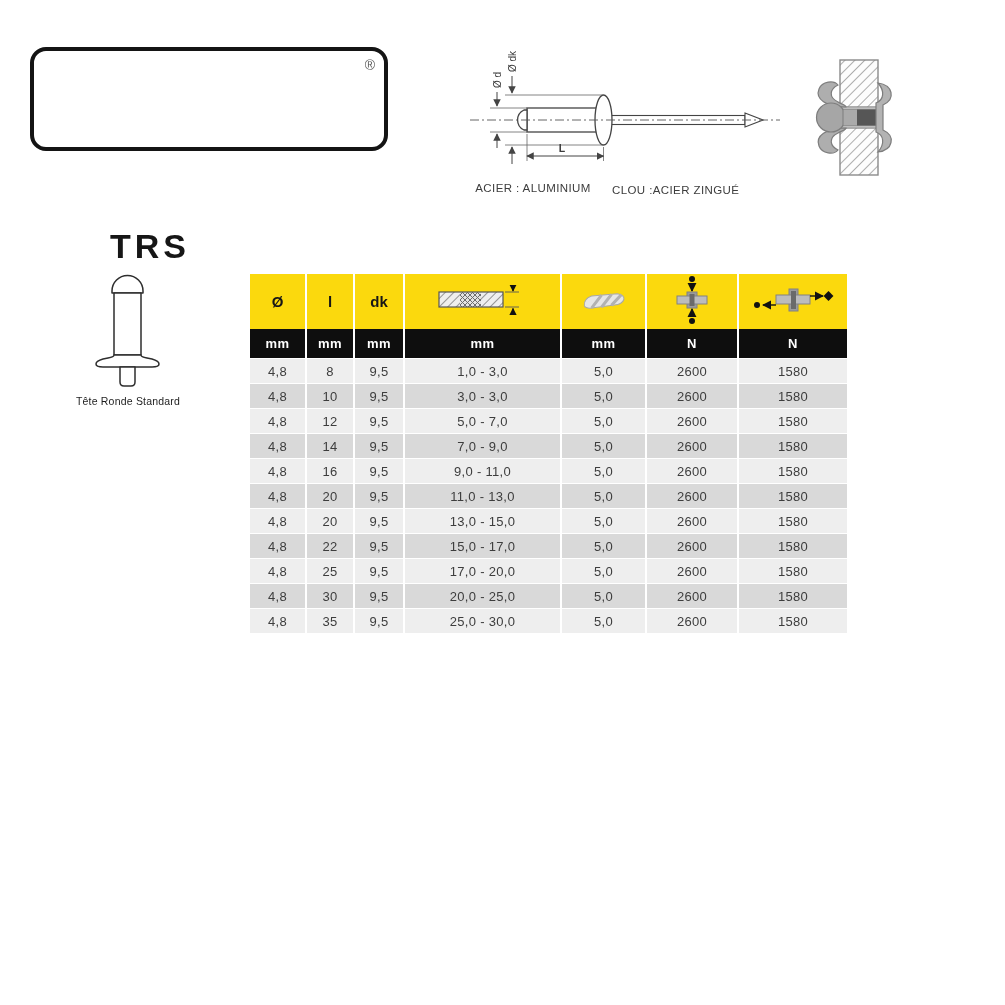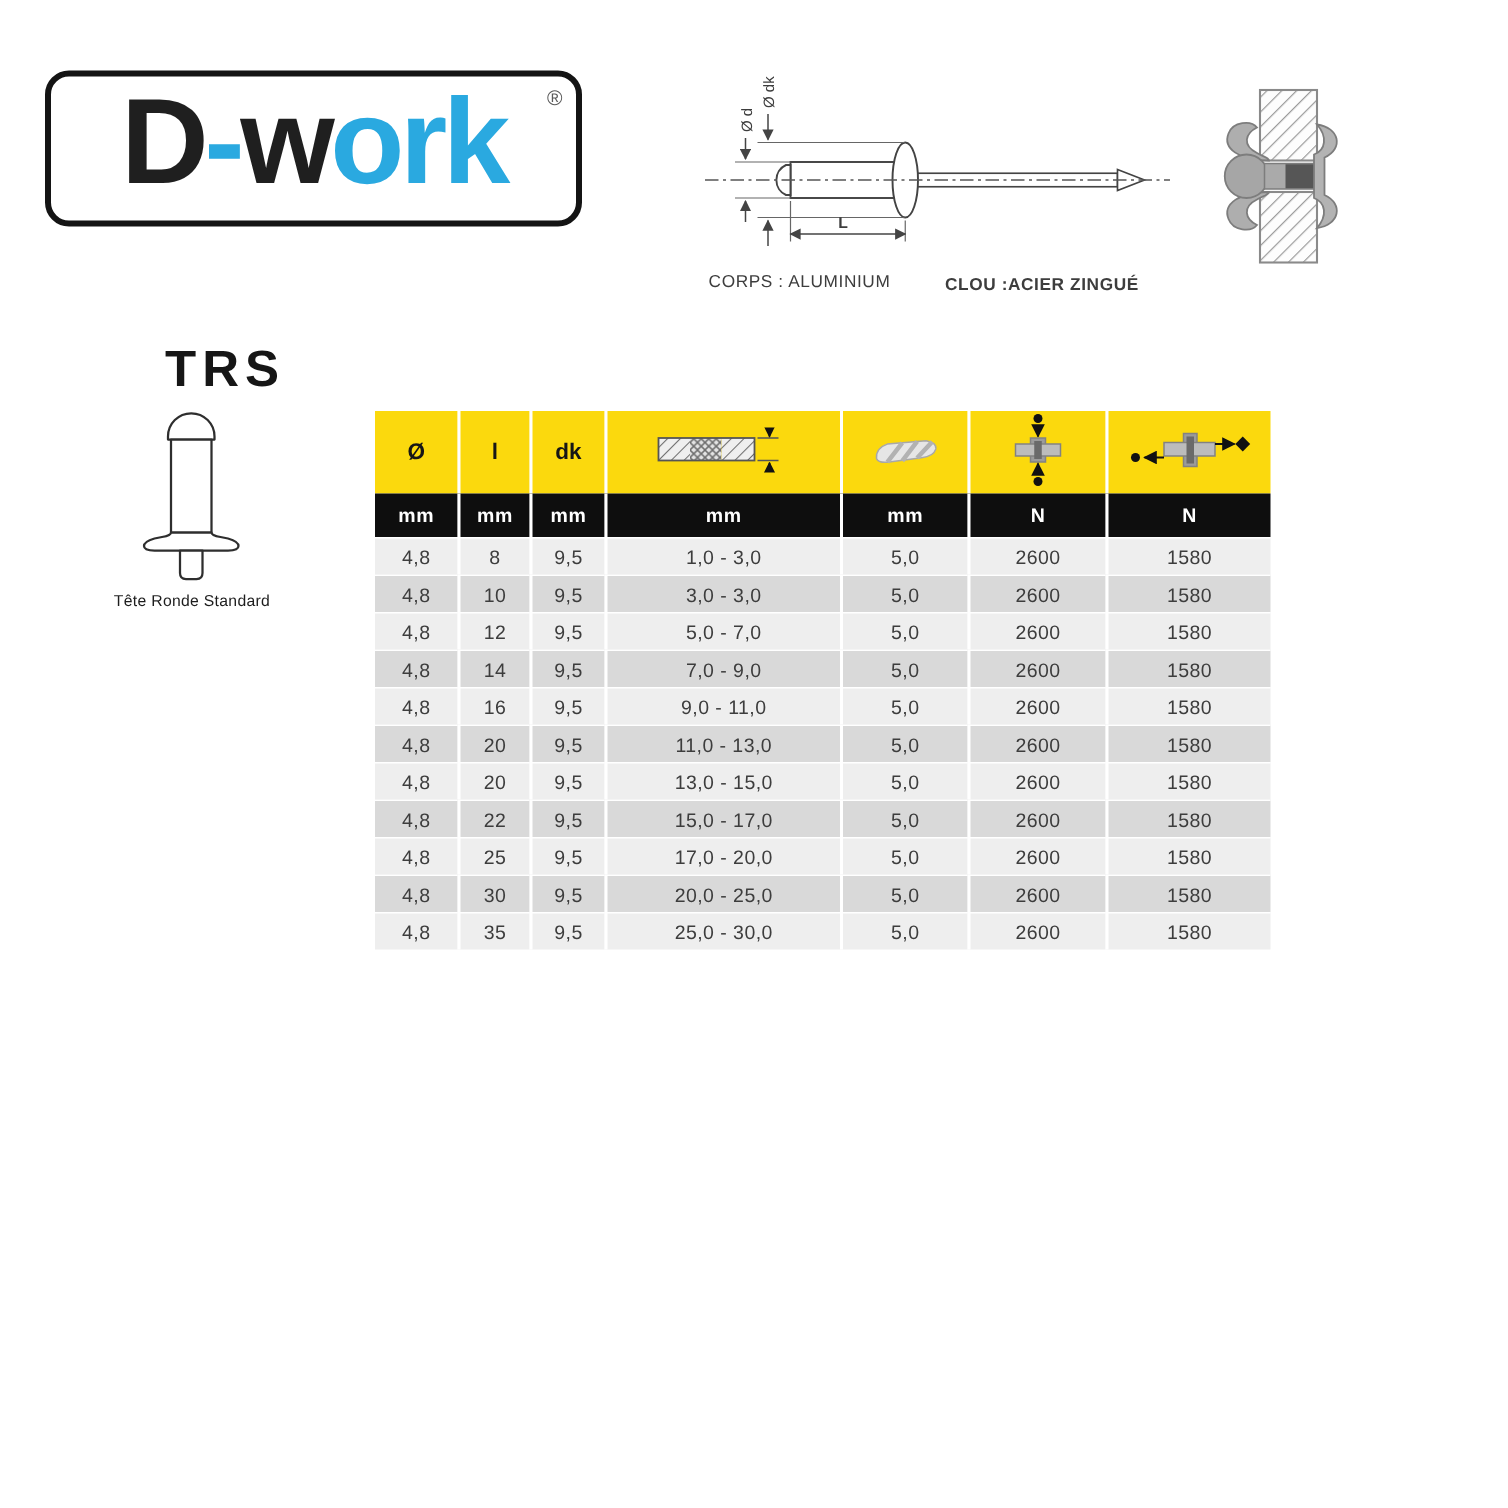--- a/index.html
+++ b/index.html
@@ -24,21 +24,21 @@
   .lp-blue{color:#2aa9e0;}
   .logo-reg{
     position:absolute;top:6px;right:9px;font-size:14px;color:#5a5a5a;font-weight:400;
   }
 
   
   .material-label{
     font-size:11.5px;color:#3d3d3d;letter-spacing:.4px;text-align:center;white-space:nowrap;
   }
   .corps-label{left:462px;top:182px;width:142px;}
-  .clou-label{left:630px;top:184px;width:122px;font-weight:bold;}
+  .clou-label{left:612px;top:184px;width:122px;}
 
   
   .product-code{
     left:90px;top:227px;width:120px;text-align:center;
     font-size:34px;color:#161616;letter-spacing:4px;font-weight:700;
   }
   .product-caption{
     left:48px;top:395px;width:160px;text-align:center;
     font-size:10.5px;color:#1d1d1d;letter-spacing:.2px;
   }
@@ -67,23 +67,20 @@
   }
   .spec-table tbody tr:nth-child(odd) td{background:#eeeeee;}
   .spec-table tbody tr:nth-child(even) td{background:#d9d9d9;}
 
   svg text{font-family:"Liberation Sans",sans-serif;}
 </style>
 </head>
 <body>
 
 <div class="abs logo-box">
-  <div class="logo-text">
-    <span class="lp-dark">D</span><span class="lp-blue">-</span><span class="lp-dark">w</span><span class="lp-blue">ork</span>
-  </div>
   <span class="logo-reg">®</span>
 </div>
 
 <svg class="abs" style="left:458px;top:40px;" width="335" height="140" viewBox="0 0 335 140">
   <defs>
     <marker id="arr" viewBox="0 0 10 10" refX="9" refY="5" markerWidth="7.5" markerHeight="7.5" orient="auto-start-reverse">
       <path d="M0 0 L10 5 L0 10 z" fill="#444"></path>
     </marker>
   </defs>
 
@@ -106,21 +103,21 @@
   <line x1="54" y1="36" x2="54" y2="53" stroke="#444" stroke-width="1" marker-end="url(#arr)"></line>
   <line x1="54" y1="124" x2="54" y2="107" stroke="#444" stroke-width="1" marker-end="url(#arr)"></line>
   <text x="58" y="32" font-size="10" fill="#3d3d3d" transform="rotate(-90 58 32)">Ø dk</text>
 
   <line x1="69" y1="94" x2="69" y2="121" stroke="#666" stroke-width=".8"></line>
   <line x1="145.5" y1="107" x2="145.5" y2="121" stroke="#666" stroke-width=".8"></line>
   <line x1="69" y1="116" x2="145.5" y2="116" stroke="#444" stroke-width="1" marker-start="url(#arr)" marker-end="url(#arr)"></line>
   <text x="104" y="112" font-size="10.5" font-weight="bold" fill="#3d3d3d" text-anchor="middle">L</text>
 </svg>
 
-<div class="abs material-label corps-label">CORPS : ALUMINIUM</div>
+<div class="abs material-label corps-label">ACIER : ALUMINIUM</div>
 <div class="abs material-label clou-label">CLOU :ACIER ZINGUÉ</div>
 
 <svg class="abs" style="left:800px;top:55px;" width="140" height="125" viewBox="0 0 140 125">
   <defs>
     <pattern id="wallhatch" width="7" height="7" patternUnits="userSpaceOnUse" patternTransform="rotate(45)">
       <rect width="7" height="7" fill="#fdfdfd"></rect>
       <line x1="0" y1="0" x2="0" y2="7" stroke="#9a9a9a" stroke-width="1.6"></line>
     </pattern>
   </defs>
 

